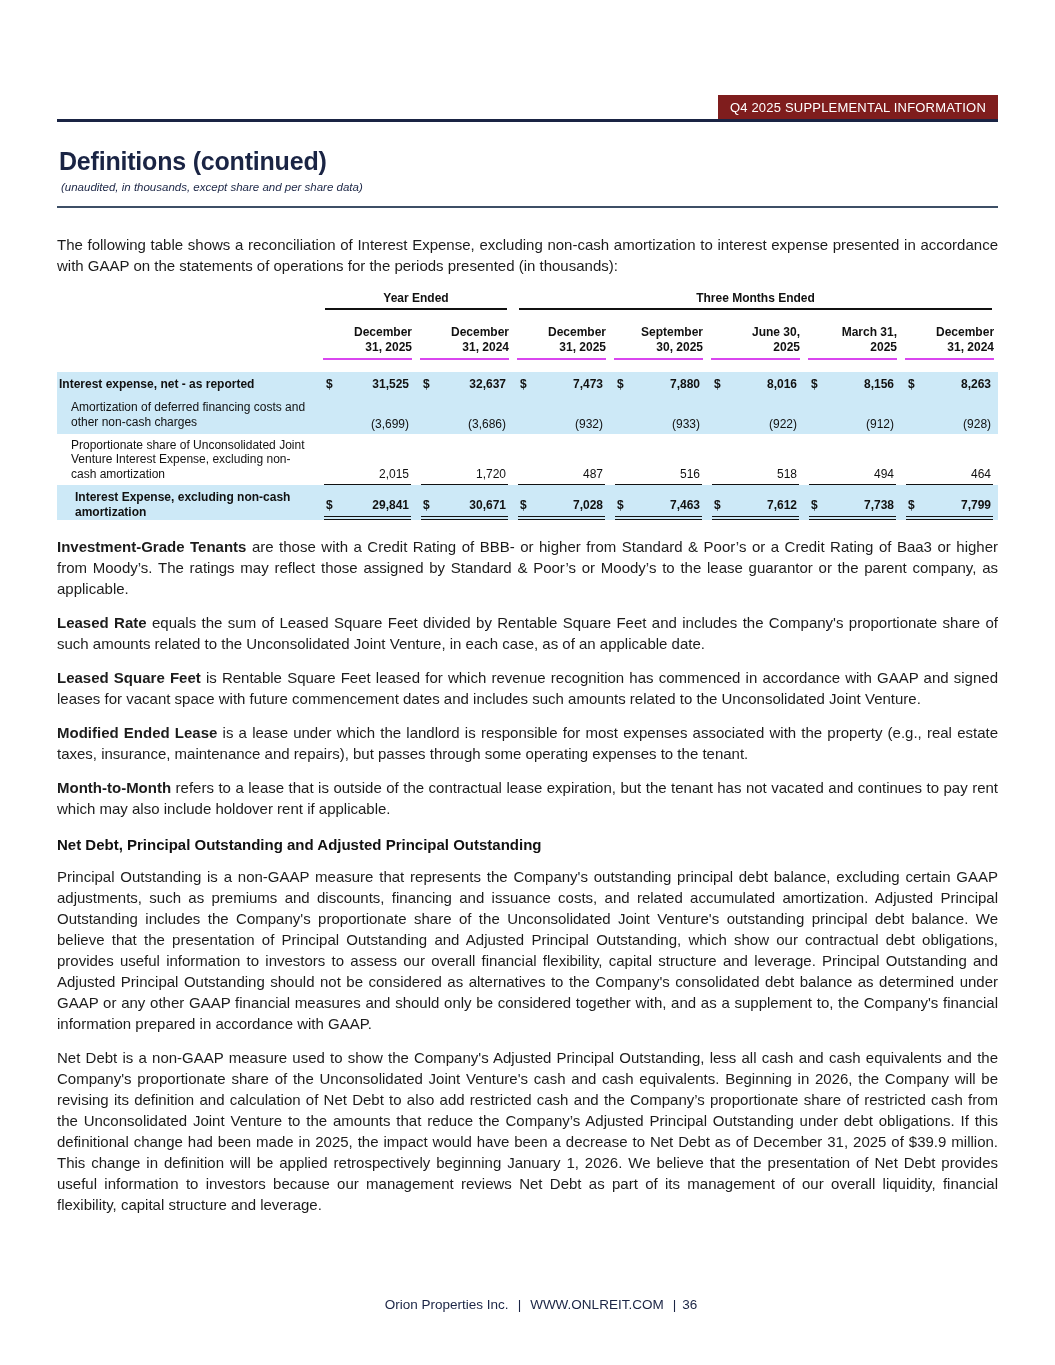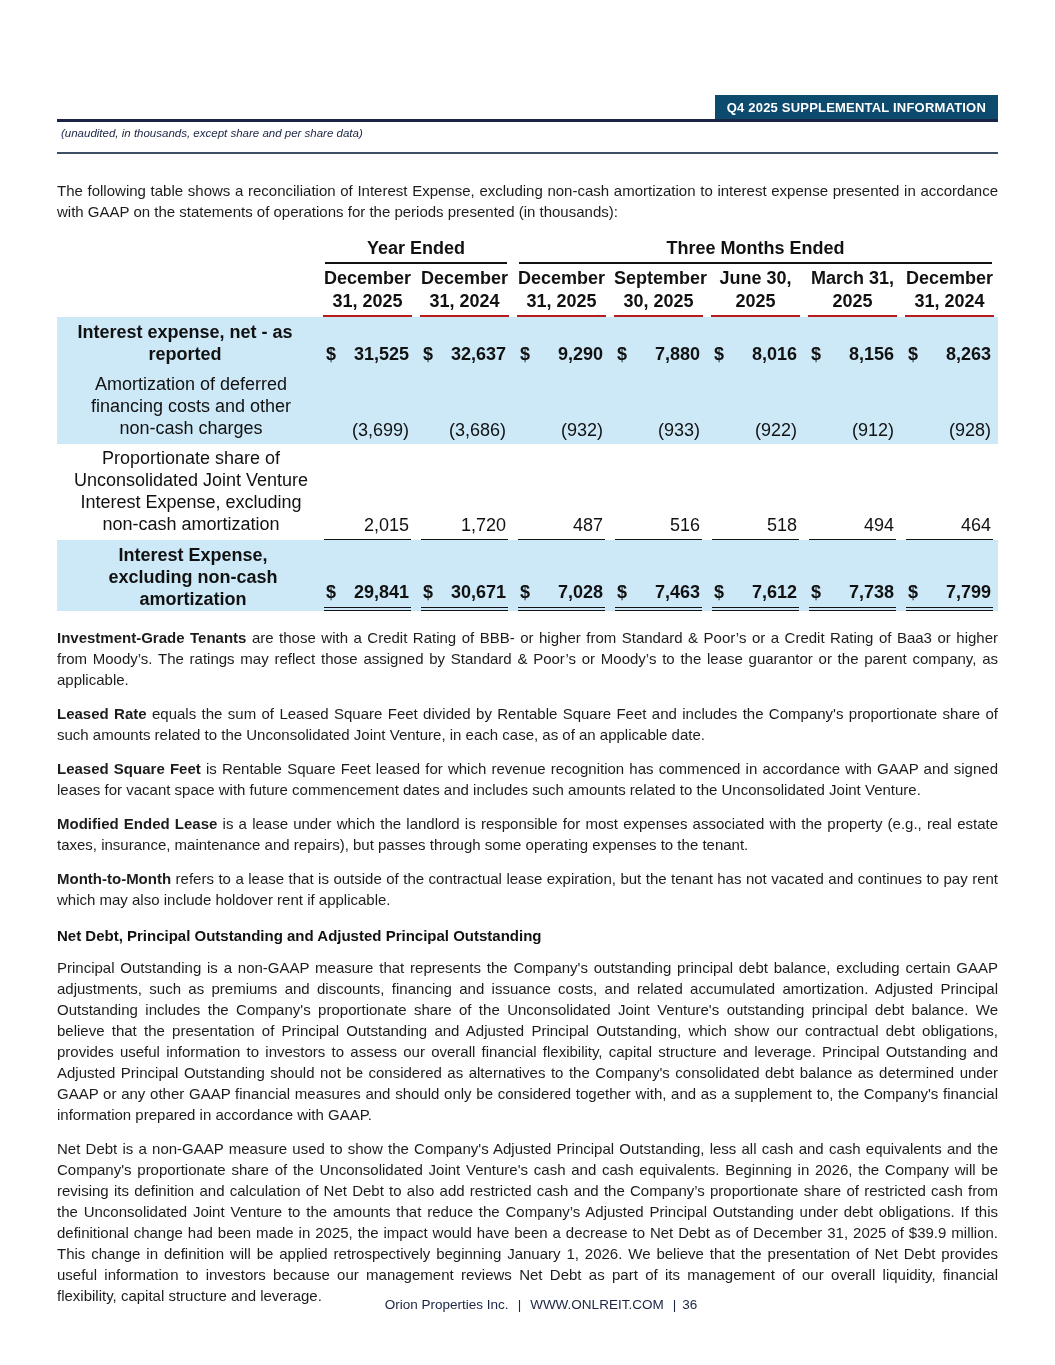--- a/index.html
+++ b/index.html
@@ -7,22 +7,22 @@
   body {
     width: 1055px; height: 1365px; position: relative; overflow: hidden;
     background: #ffffff; color: #1c1c1c;
     font-family: "Liberation Sans", sans-serif;
   }
   .page { padding: 95px 57px 0 57px; }
 
   
   .banner-wrap { border-bottom: 3px solid #1a2444; text-align: right; line-height: 0; }
   .banner {
-    display: inline-block; line-height: normal; background: #0c4a6e; color: #ffffff;
-    font-weight: bold; font-size: 13px; letter-spacing: 0.2px; padding: 5px 12px 4px 12px; margin-left: 16px;
+    display: inline-block; line-height: normal; background: #7f1d1d; color: #ffffff;
+    font-weight: normal; font-size: 13px; letter-spacing: 0.2px; padding: 5px 12px 4px 12px; margin-left: 16px;
   }
   .page-title {
     margin: 25px 0 0 2px; color: #1a2444; font-size: 25px; font-weight: bold;
     letter-spacing: -0.2px;
   }
   .page-subtitle {
     margin: 5px 0 0 4px; font-style: italic; font-size: 11.5px; color: #1a2444;
   }
   .divider { margin-top: 13px; border-top: 2px solid #3d4f66; }
 
@@ -31,33 +31,33 @@
     margin: 13px 0 0 0; font-size: 15px; line-height: 1.4; text-align: justify;
     color: #1c1c1c;
   }
   .intro { margin-top: 26px; }
   .lead { font-weight: bold; }
   .subhead { margin: 17px 0 0 0; font-size: 15px; font-weight: bold; color: #111; }
 
   
   table.tbl {
     border-collapse: collapse; table-layout: fixed; width: 941px; margin-top: 15px;
-    font-size: 18px; color: #111;
+    font-size: 12px; color: #111;
   }
   .tbl th, .tbl td { padding: 0; vertical-align: bottom; font-weight: normal; }
   .grp {
     font-weight: bold; text-align: center; border-bottom: 2.5px solid #111;
     padding-bottom: 2px; margin: 0 6px; line-height: 1.25;
   }
   .colh {
-    font-weight: bold; text-align: center; border-bottom: 2px solid #b91c1c;
-    margin: 0 4px; padding: 3px 0 2px 0; line-height: 1.28;
+    font-weight: bold; text-align: right; border-bottom: 2px solid #d946ef;
+    margin: 12px 4px; padding: 3px 0 2px 0; line-height: 1.28;
   }
   tr.blue { background: #cde9f7; }
-  td.lbl { text-align: center; line-height: 1.22; padding: 4px 8px 4px 2px; }
+  td.lbl { text-align: left; line-height: 1.22; padding: 4px 8px 4px 2px; }
   td.lbl.b { font-weight: bold; }
   td.lbl.i { font-style: italic; padding-top: 5px; padding-bottom: 5px; }
   td.lbl.ind { padding-left: 14px; }
   td.lbl.ind2 { padding-left: 18px; }
   td.num .cl {
     display: flex; justify-content: space-between; align-items: flex-end;
     margin: 0 5px; padding: 4px 2px 3px 2px;
   }
   tr.row-first td.num .cl, tr.row-first td.lbl { padding-top: 5px; padding-bottom: 5px; }
   tr.row-prop td.num .cl { border-bottom: 1.5px solid #111; }
@@ -77,20 +77,21 @@
 </style>
 </head>
 <body>
 
 <div class="page">
 
   <div class="banner-wrap">
     <span class="banner">Q4 2025 SUPPLEMENTAL INFORMATION</span>
   </div>
 
+  <h1 class="page-title">Definitions (continued)</h1>
   <div class="page-subtitle">(unaudited, in thousands, except share and per share data)</div>
   <div class="divider"></div>
 
   <p class="body-text intro">The following table shows a reconciliation of Interest Expense, excluding non-cash amortization to interest expense presented in accordance with GAAP on the statements of operations for the periods presented (in thousands):</p>
 
   <table class="tbl">
     <colgroup>
       <col style="width:262px">
       <col style="width:97px">
         <col style="width:97px">
@@ -166,21 +167,21 @@
           </td>
       <td class="num">
             <div class="cl">
               <span class="cur">$</span>
               <span class="val">32,637</span>
             </div>
           </td>
       <td class="num">
             <div class="cl">
               <span class="cur">$</span>
-              <span class="val">9,290</span>
+              <span class="val">7,473</span>
             </div>
           </td>
       <td class="num">
             <div class="cl">
               <span class="cur">$</span>
               <span class="val">7,880</span>
             </div>
           </td>
       <td class="num">
             <div class="cl">

